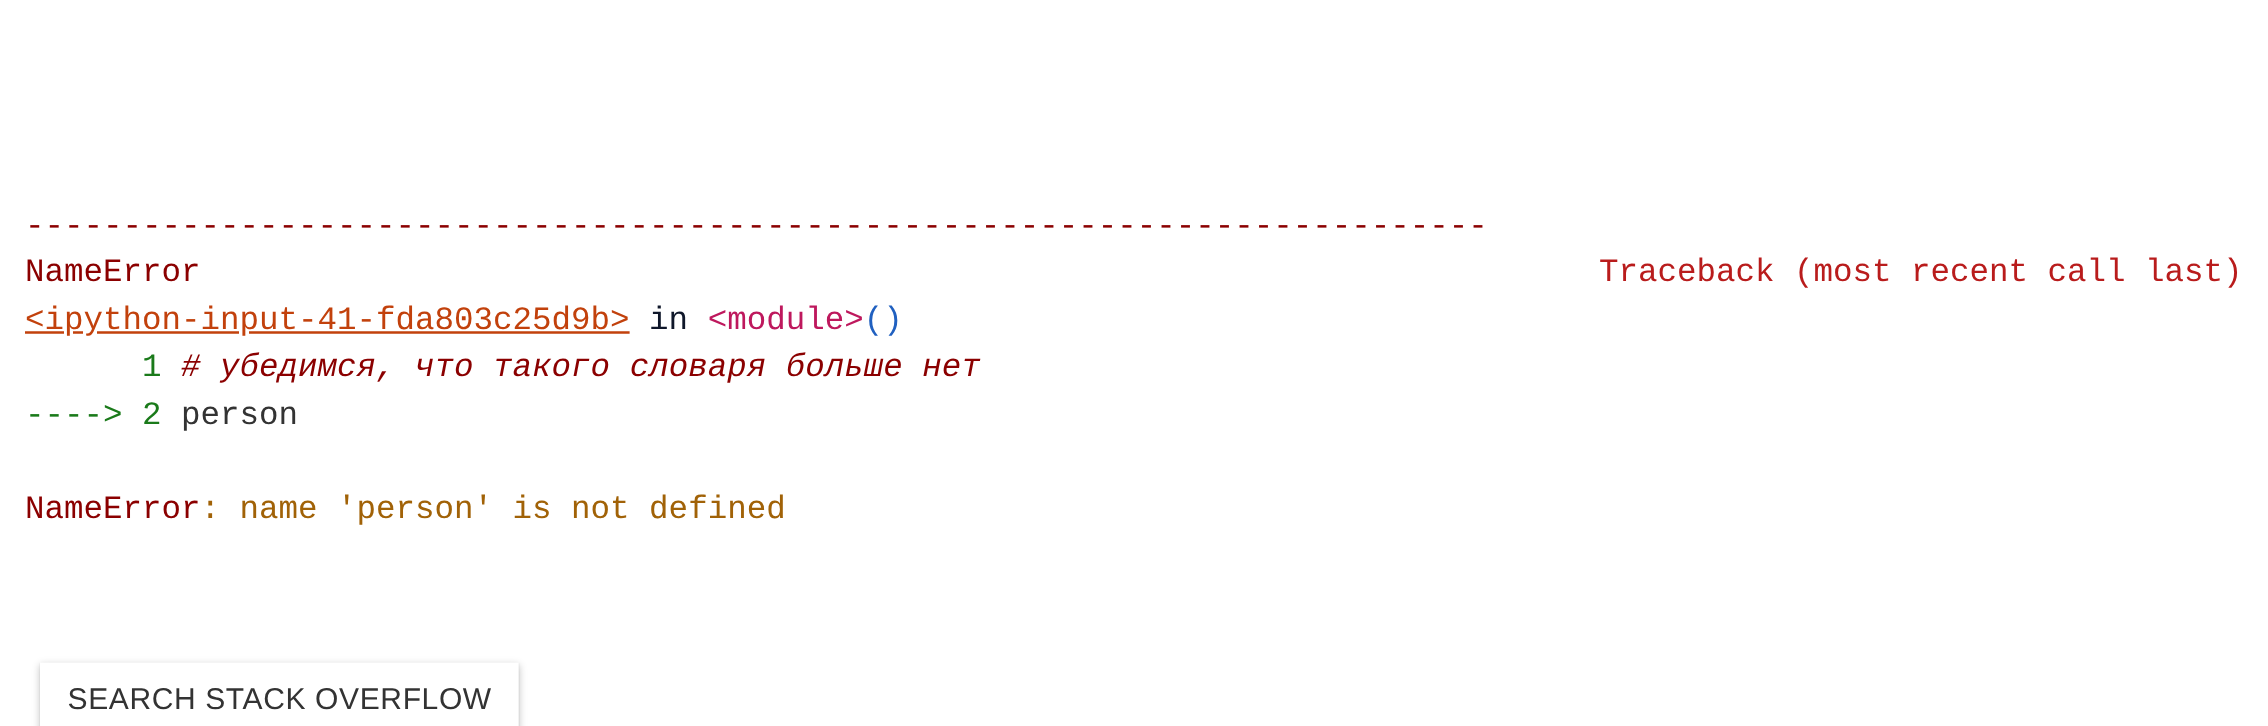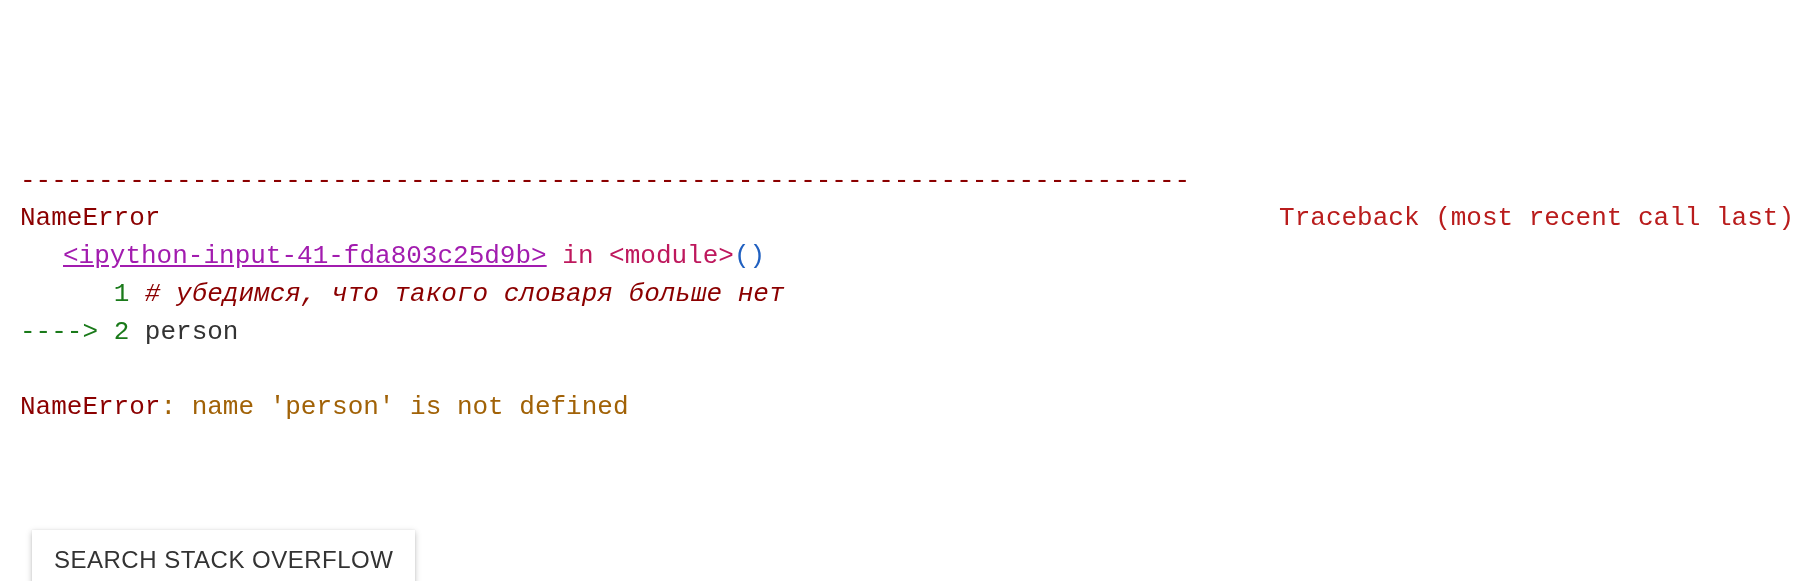--- a/index.html
+++ b/index.html
@@ -25,26 +25,25 @@
       color: #8b0000;
     }
     .traceback-label {
       color: #b91c1c;
     }
     .header-line {
       display: flex;
       justify-content: space-between;
     }
     .ipython-link {
-      color: #a21caf;
+      color: #c2410c;
       text-decoration: underline;
-      margin-left: 43px;
     }
     .in-text {
-      color: #be185d;
+      color: #0f172a;
     }
     .module-text {
       color: #be185d;
     }
     .parens {
       color: #2060c0;
     }
     .lineno-green {
       color: #1a7a1a;
     }

